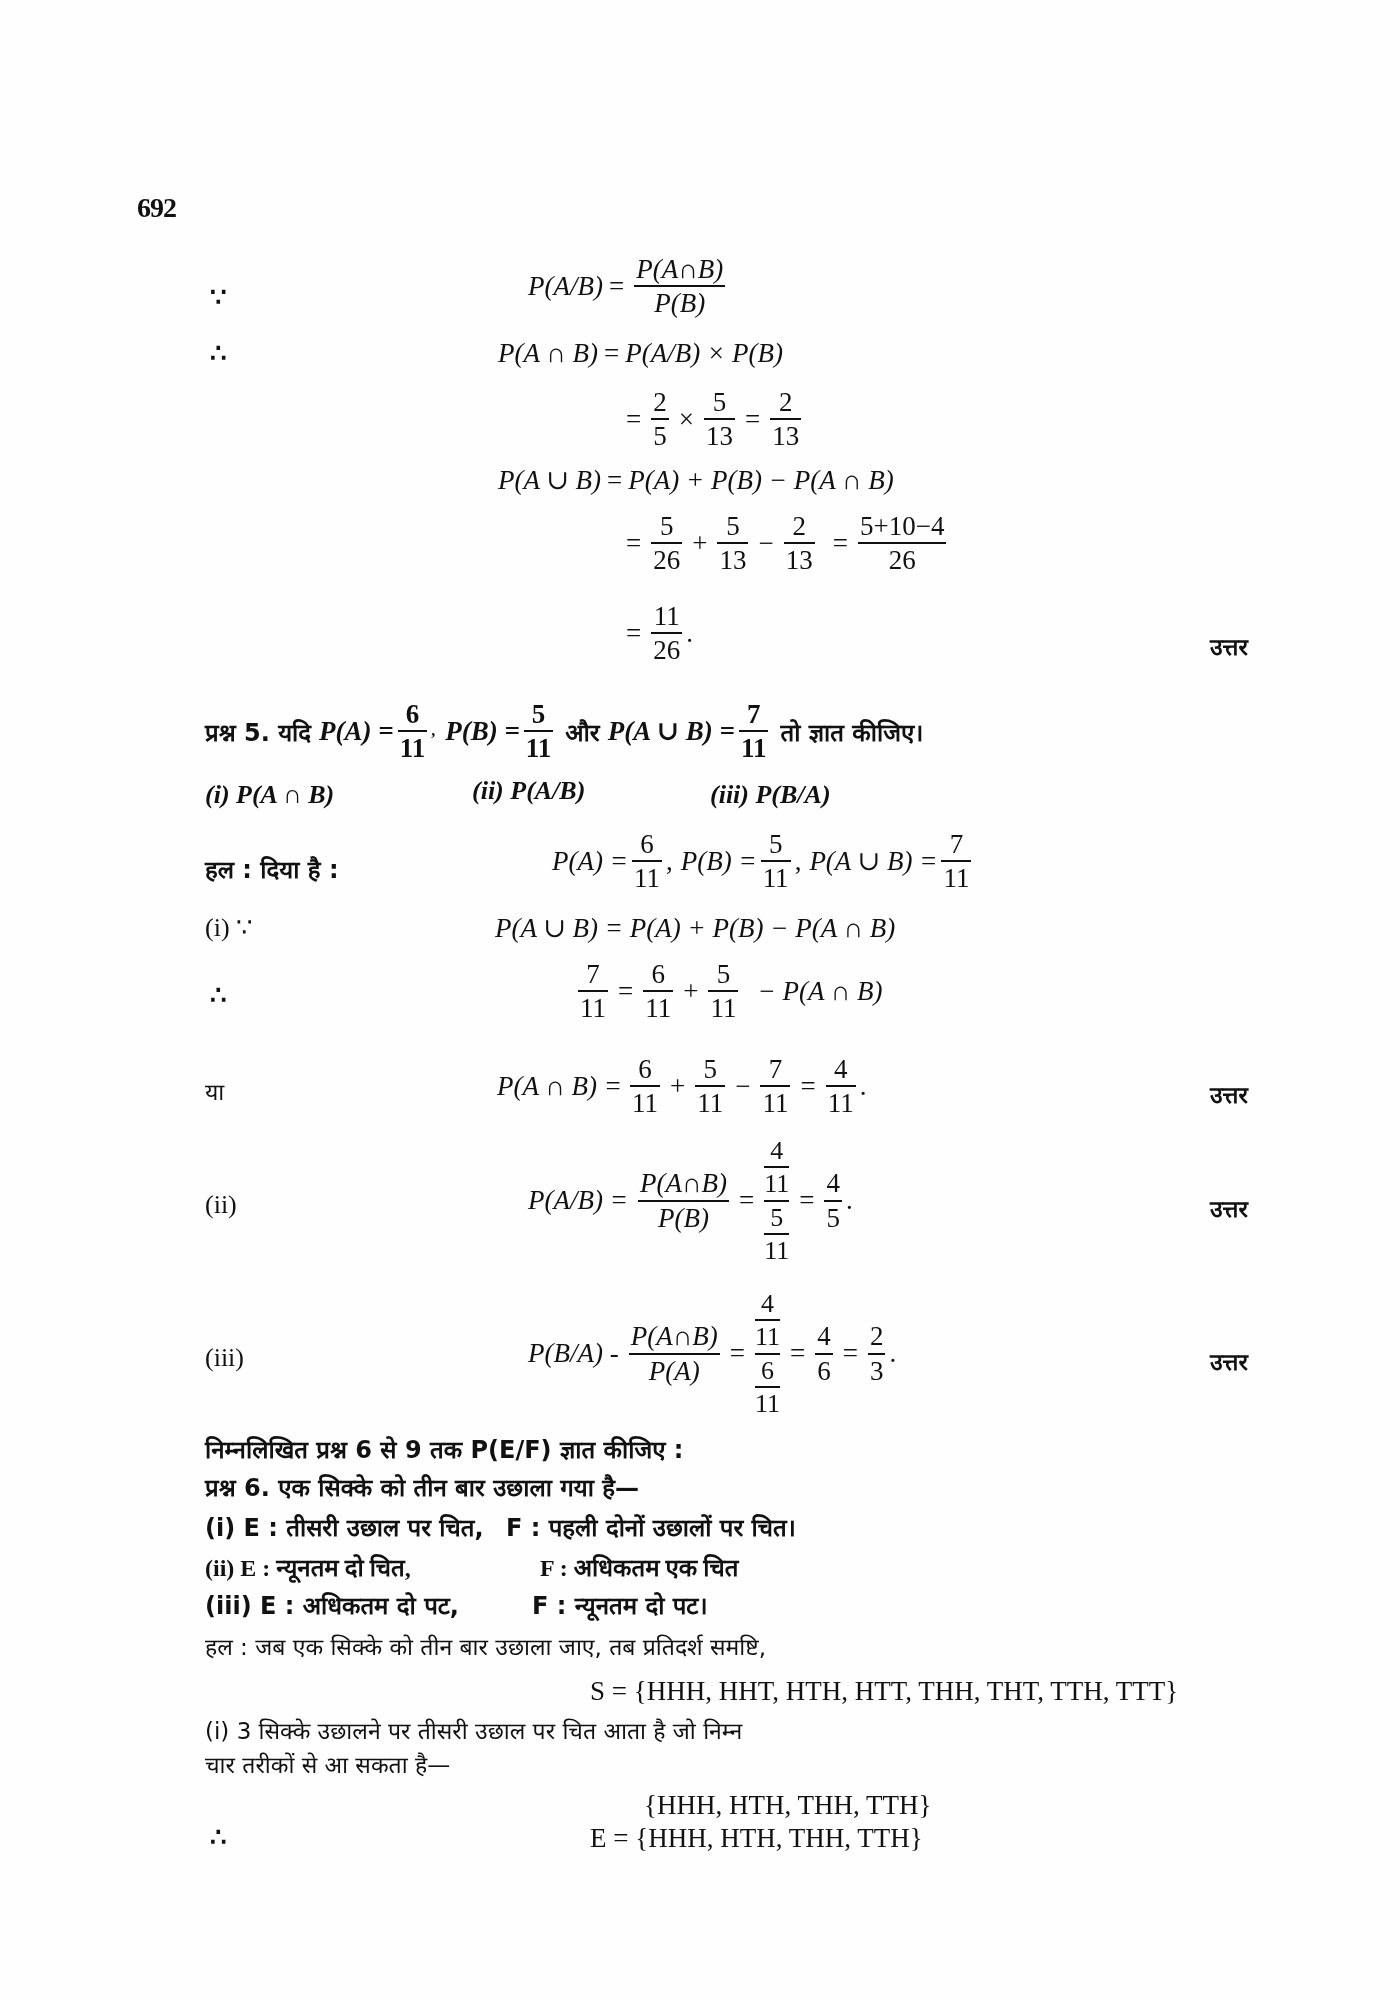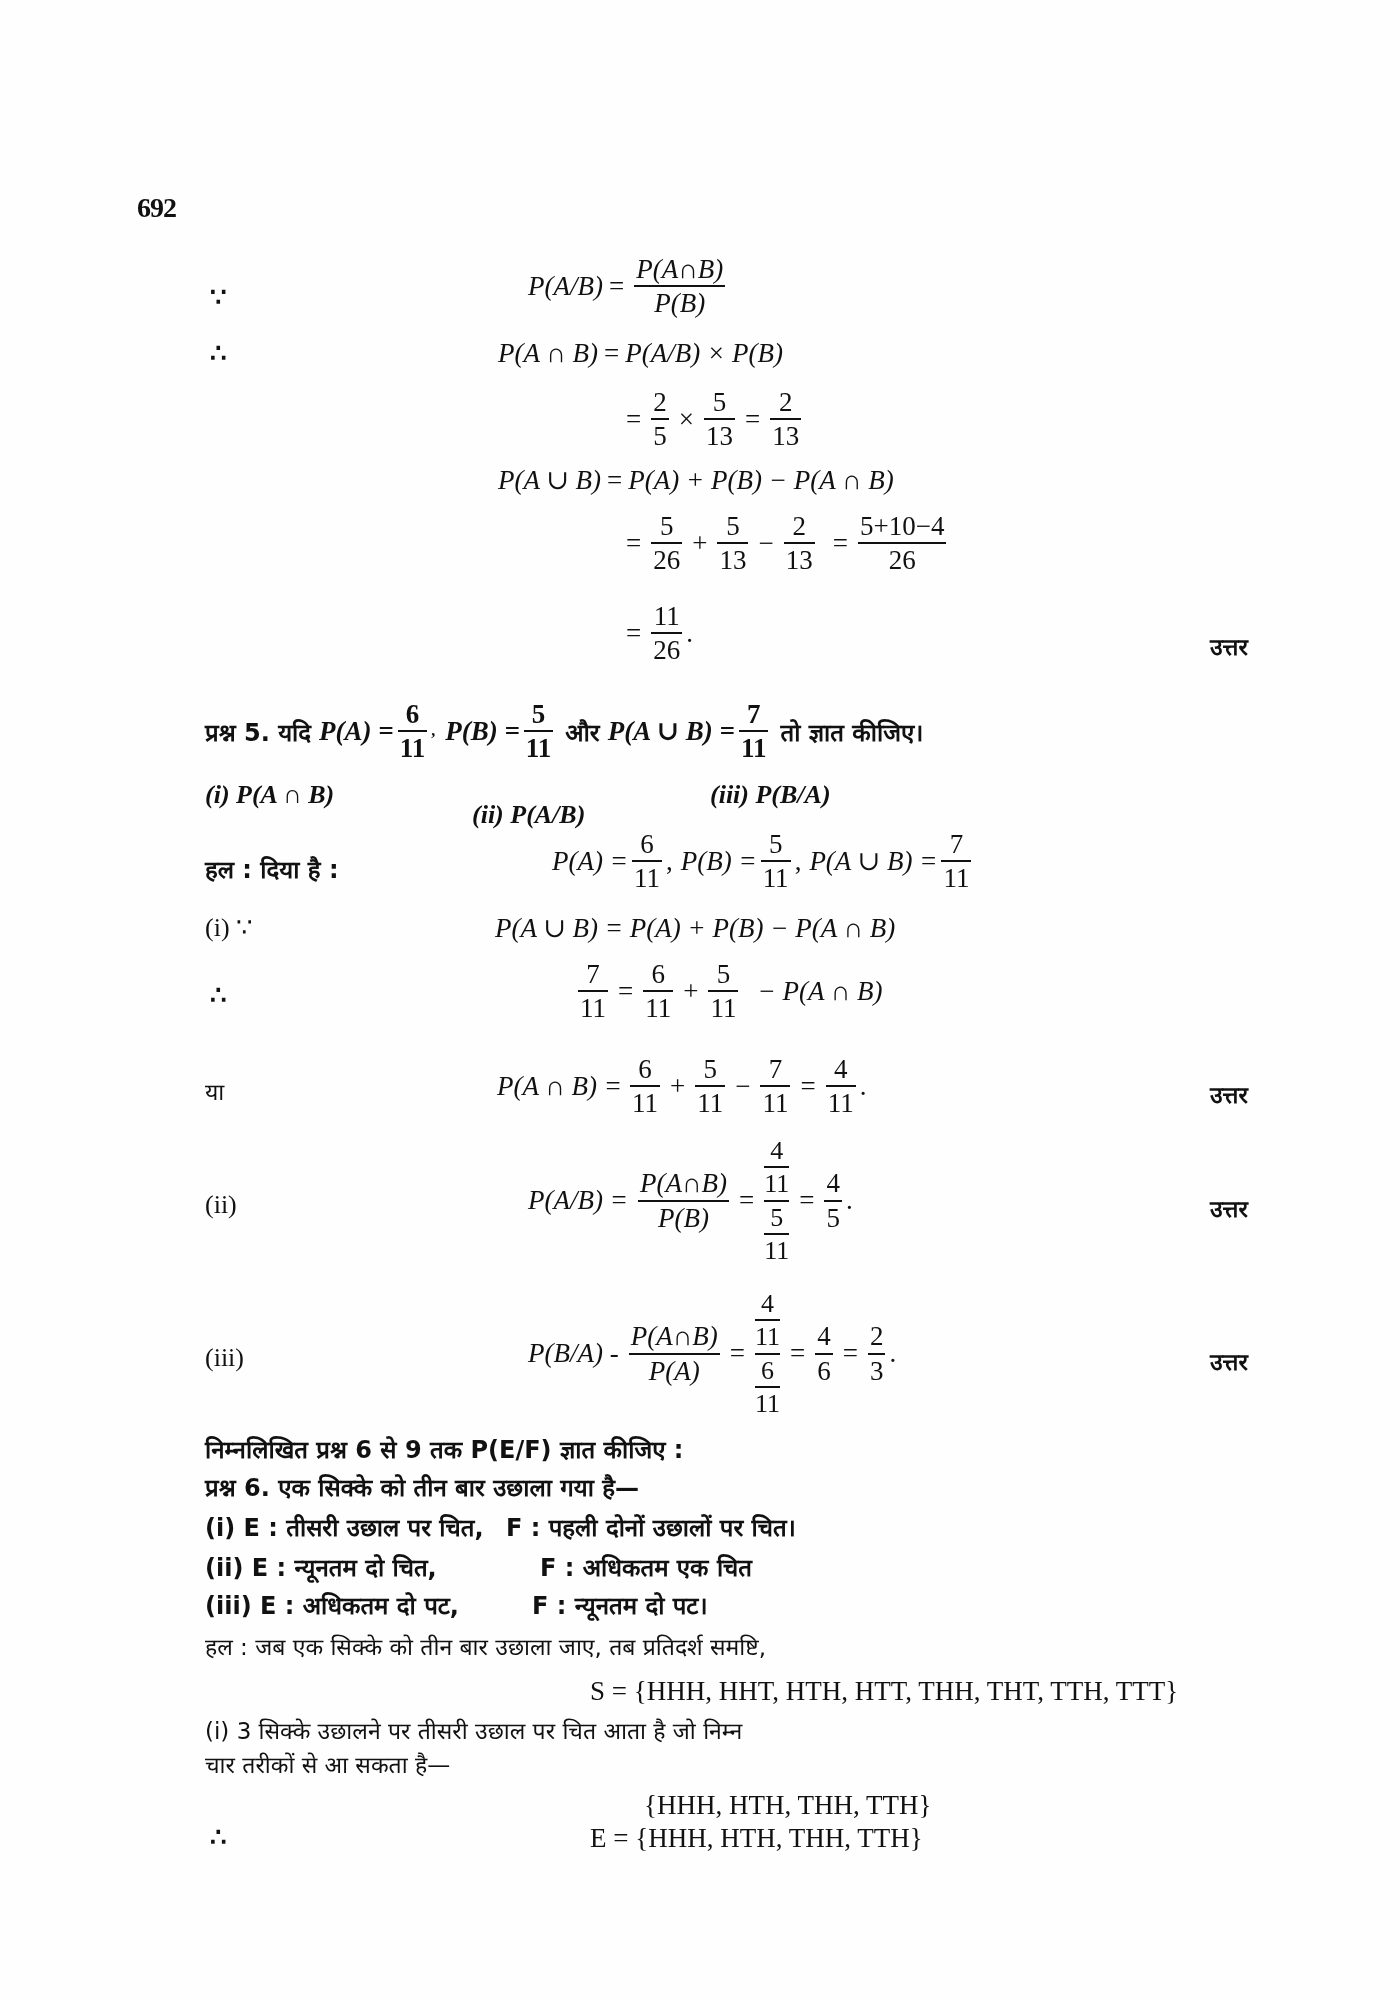--- a/index.html
+++ b/index.html
@@ -134,21 +134,21 @@
   <span class="hi" style="margin-left:8px;">और</span>
   <span class="math bold" style="margin-left:8px;">P(A ∪ B) =</span>
   <span class="frac bold">
       <span class="n">7</span>
       <span class="bar"></span>
       <span class="d">11</span>
     </span>
   <span class="hi" style="margin-left:8px;">तो ज्ञात कीजिए।</span>
 </div>
 <div class="abs bold it" style="left:205px; top:780px; font-size:26px;">(i) P(A ∩ B)</div>
-<div class="abs bold it" style="left:472px; top:800px; font-size:26px;">(ii) P(A/B)</div>
+<div class="abs bold it" style="left:472px; top:776px; font-size:26px;">(ii) P(A/B)</div>
 <div class="abs bold it" style="left:710px; top:780px; font-size:26px;">(iii) P(B/A)</div>
 
 <div class="abs hi" style="left:205px; top:852px;">हल : दिया है :</div>
 <div class="abs math" style="left:552px; top:830px;">
   <span>P(A) =</span>
   <span class="frac">
       <span class="n">6</span>
       <span class="bar"></span>
       <span class="d">11</span>
     </span>
@@ -286,21 +286,21 @@
 <div class="abs ans" style="left:1210px; top:1345px;">उत्तर</div>
 
 <div class="abs hi" style="left:205px; top:1432px;">निम्नलिखित प्रश्न 6 से 9 तक P(E/F) ज्ञात कीजिए :</div>
 
 <div class="abs hi" style="left:205px; top:1470px;">प्रश्न 6. एक सिक्के को तीन बार उछाला गया है—</div>
 <div class="abs hi" style="left:205px; top:1510px;">
   <span>(i)</span>
   <span>E : तीसरी उछाल पर चित,</span>
   <span style="margin-left:14px;">F : पहली दोनों उछालों पर चित।</span>
 </div>
-<div class="abs hi" style="left:205px; top:1550px;">
+<div class="abs hi" style="left:205px; top:1550px;font-family:Liberation Serif, serif;">
   <span>(ii)</span>
   <span>E : न्यूनतम दो चित,</span>
   <span style="position:absolute; left:335px;">F : अधिकतम एक चित</span>
 </div>
 <div class="abs hi" style="left:205px; top:1588px;">
   <span>(iii)</span>
   <span>E : अधिकतम दो पट,</span>
   <span style="position:absolute; left:327px;">F : न्यूनतम दो पट।</span>
 </div>
 

